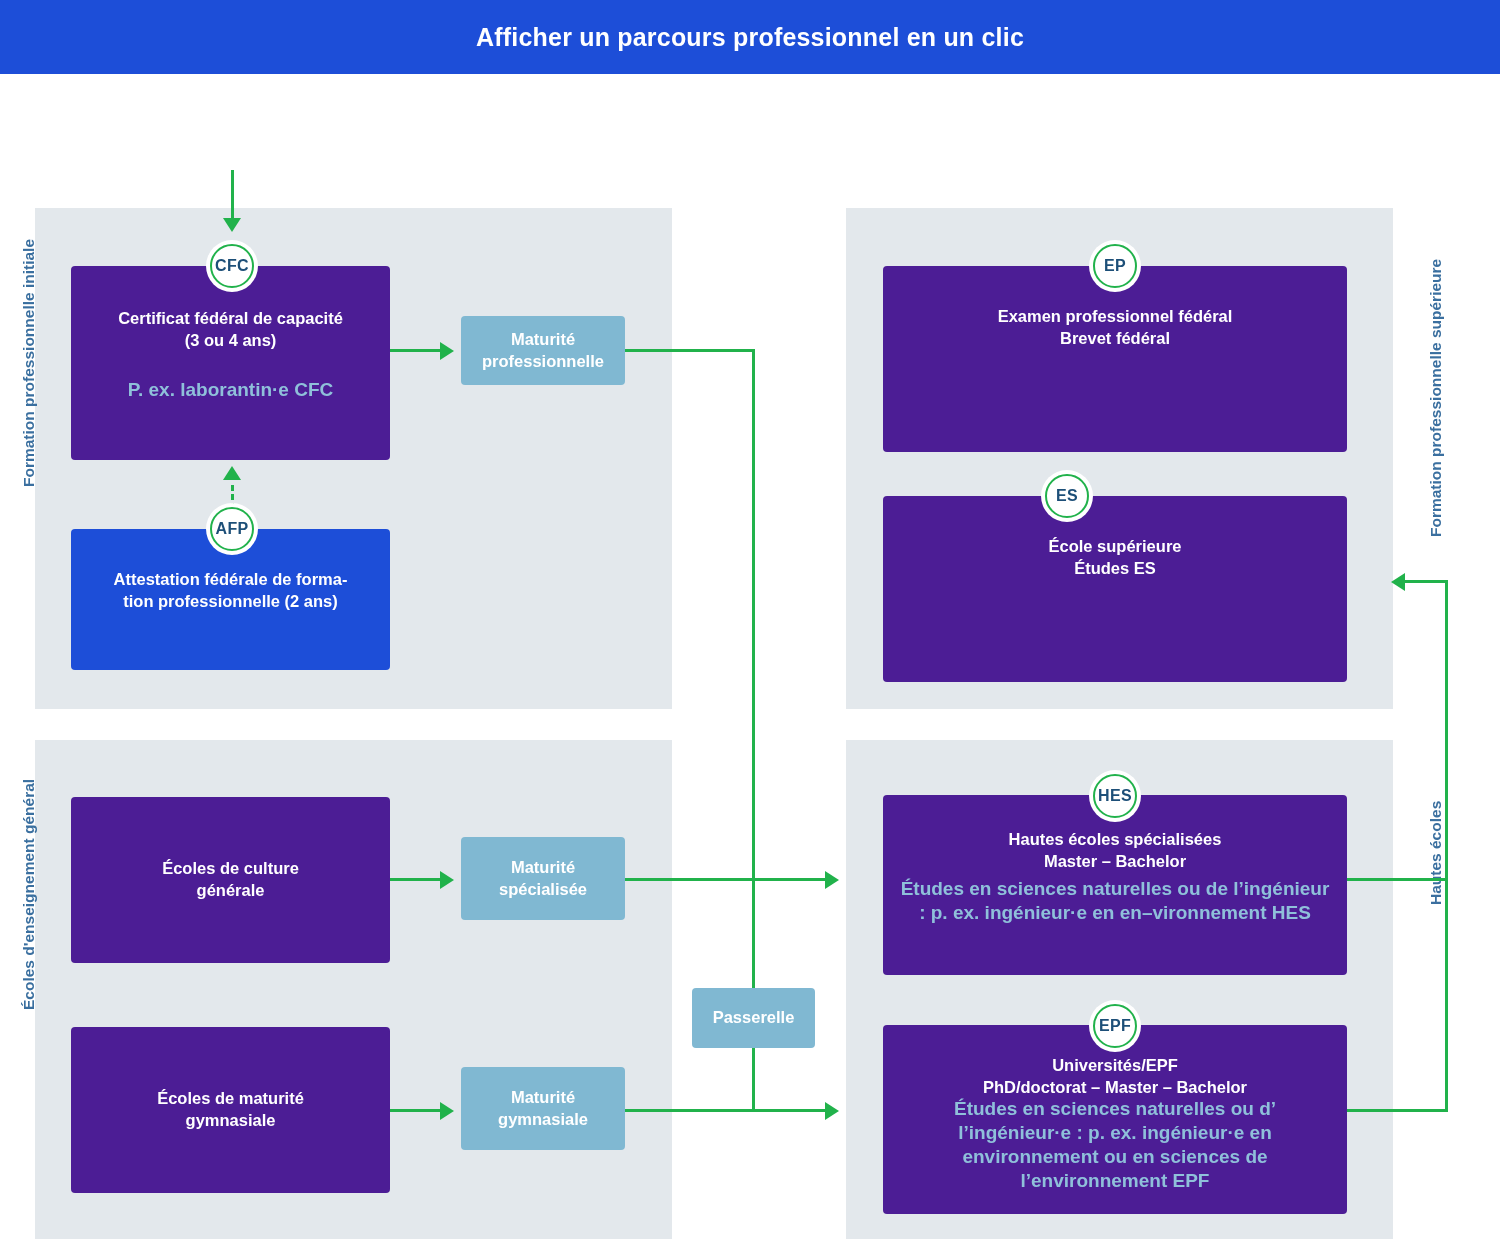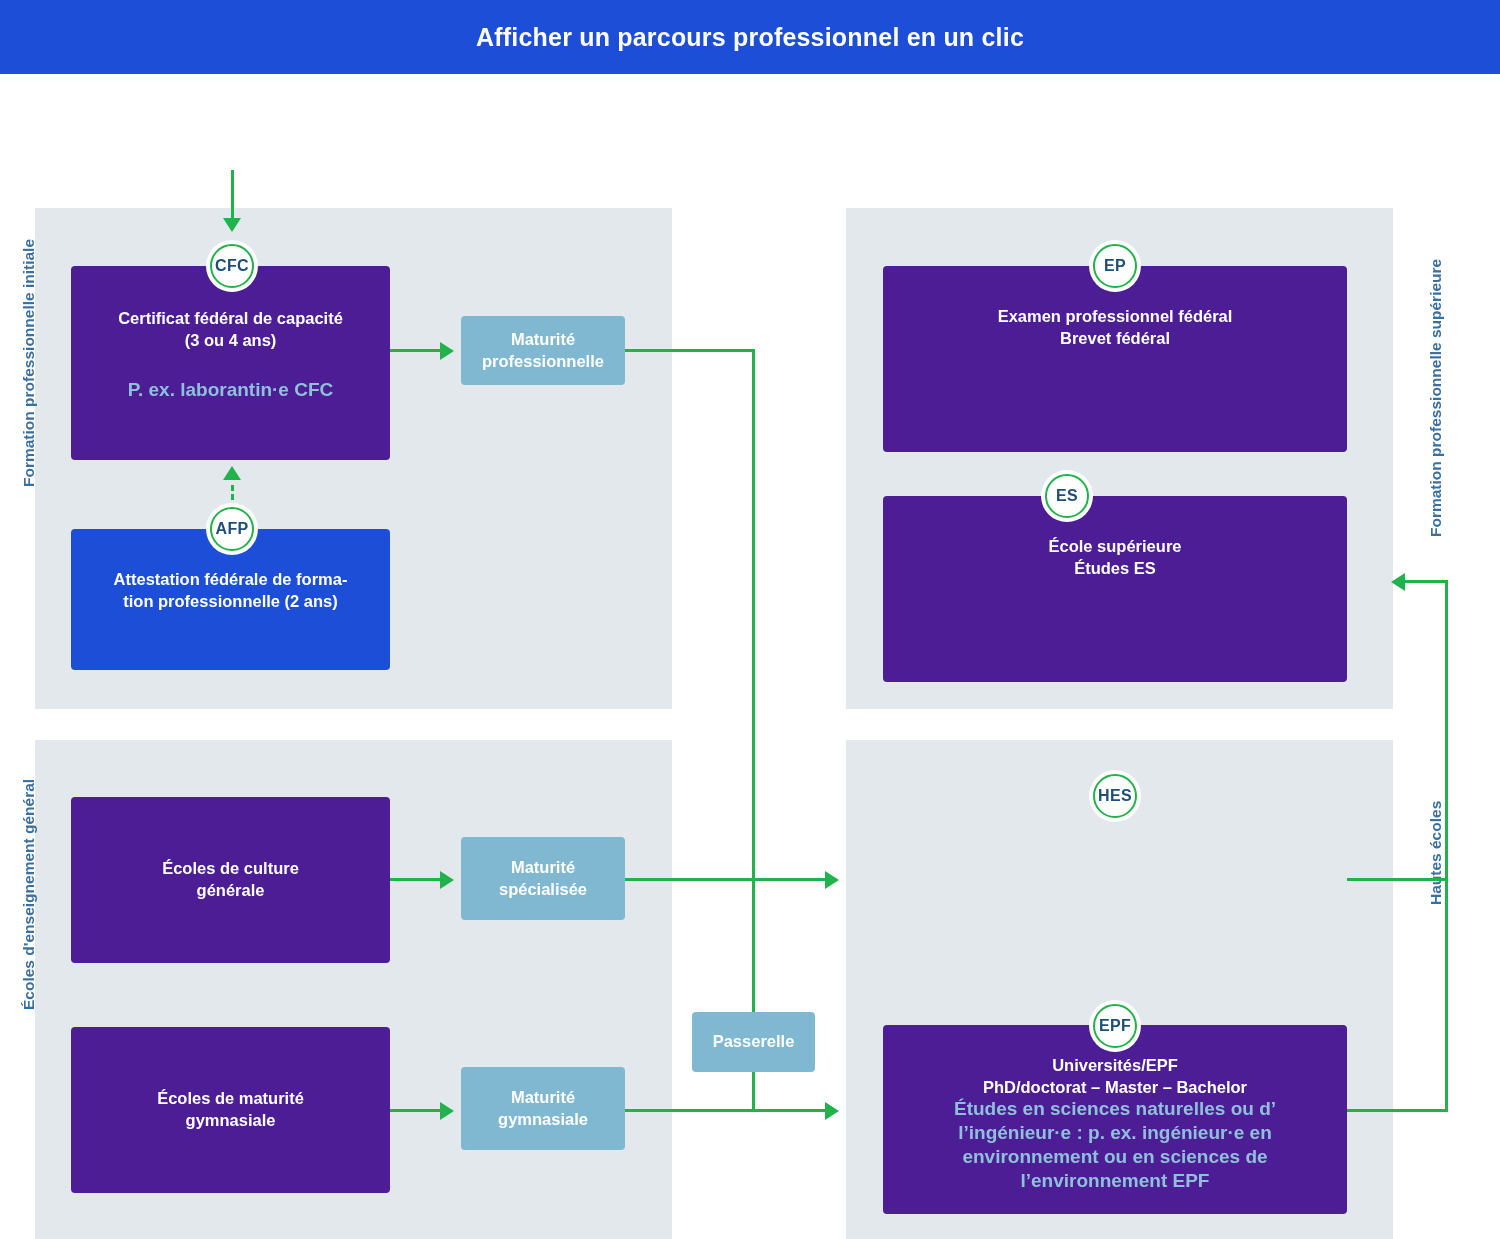--- a/index.html
+++ b/index.html
@@ -199,21 +199,21 @@
   <div class="box dark" id="box-emg" style="left:71px; top:1027px; width:319px; height:166px; justify-content:center;text-align:right;">
     <div class="ttl">Écoles de maturité</div>
     <div class="ttl">gymnasiale</div>
   </div>
 
   <div class="box light" id="box-matgym" style="left:461px; top:1067px; width:164px; height:83px; justify-content:center;">
     <div class="ttl">Maturité</div>
     <div class="ttl">gymnasiale</div>
   </div>
 
-  <div class="box light" id="box-passerelle" style="left:692px; top:1012px; width:123px; height:60px; justify-content:center; z-index:7;">
+  <div class="box light" id="box-passerelle" style="left:692px; top:988px; width:123px; height:60px; justify-content:center; z-index:7;">
     <div class="ttl">Passerelle</div>
   </div>
 
   <div class="box dark" id="box-ep" style="left:883px; top:266px; width:464px; height:186px; padding-top:40px;">
     <div class="ttl">Examen professionnel fédéral</div>
     <div class="sub">Brevet fédéral</div>
   </div>
   <div class="badge" style="left:1089px; top:240px;">
     <span class="ring"></span>
     <span class="txt">EP</span>
@@ -221,20 +221,25 @@
 
   <div class="box dark" id="box-es" style="left:883px; top:496px; width:464px; height:186px; padding-top:40px;">
     <div class="ttl">École supérieure</div>
     <div class="sub">Études ES</div>
   </div>
   <div class="badge" style="left:1041px; top:470px;">
     <span class="ring"></span>
     <span class="txt">ES</span>
   </div>
 
+  <div class="box dark" id="box-hes" style="left:883px; top:795px; width:464px; height:180px; padding-top:34px;">
+    <div class="ttl">Hautes écoles spécialisées</div>
+    <div class="sub">Master – Bachelor</div>
+    <div class="detail" style="margin-top:4px;">Études en sciences naturelles ou de l’ingénieur : p. ex. ingénieur·e en en–vironnement HES</div>
+  </div>
   <div class="badge" style="left:1089px; top:770px;">
     <span class="ring"></span>
     <span class="txt">HES</span>
   </div>
 
   <div class="box dark" id="box-epf" style="left:883px; top:1025px; width:464px; height:189px; padding-top:30px;">
     <div class="ttl">Universités/EPF</div>
     <div class="sub">PhD/doctorat – Master – Bachelor</div>
     <div class="detail" style="margin-top:-2px;">Études en sciences naturelles ou d’ l’ingénieur·e : p. ex. ingénieur·e en environnement ou en sciences de l’environnement EPF</div>
   </div>

